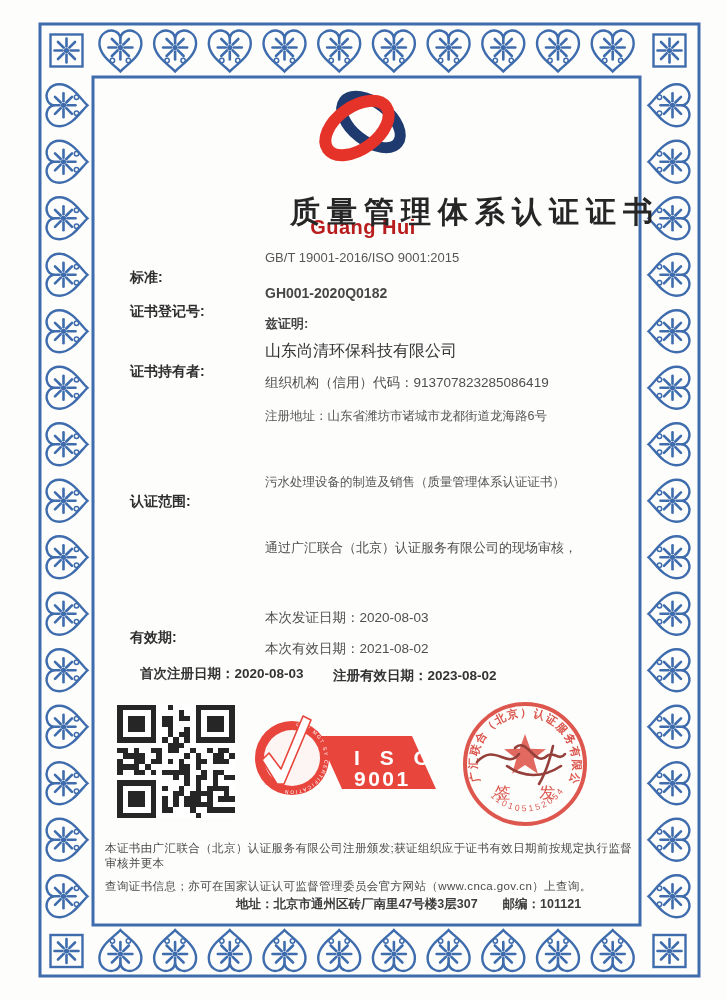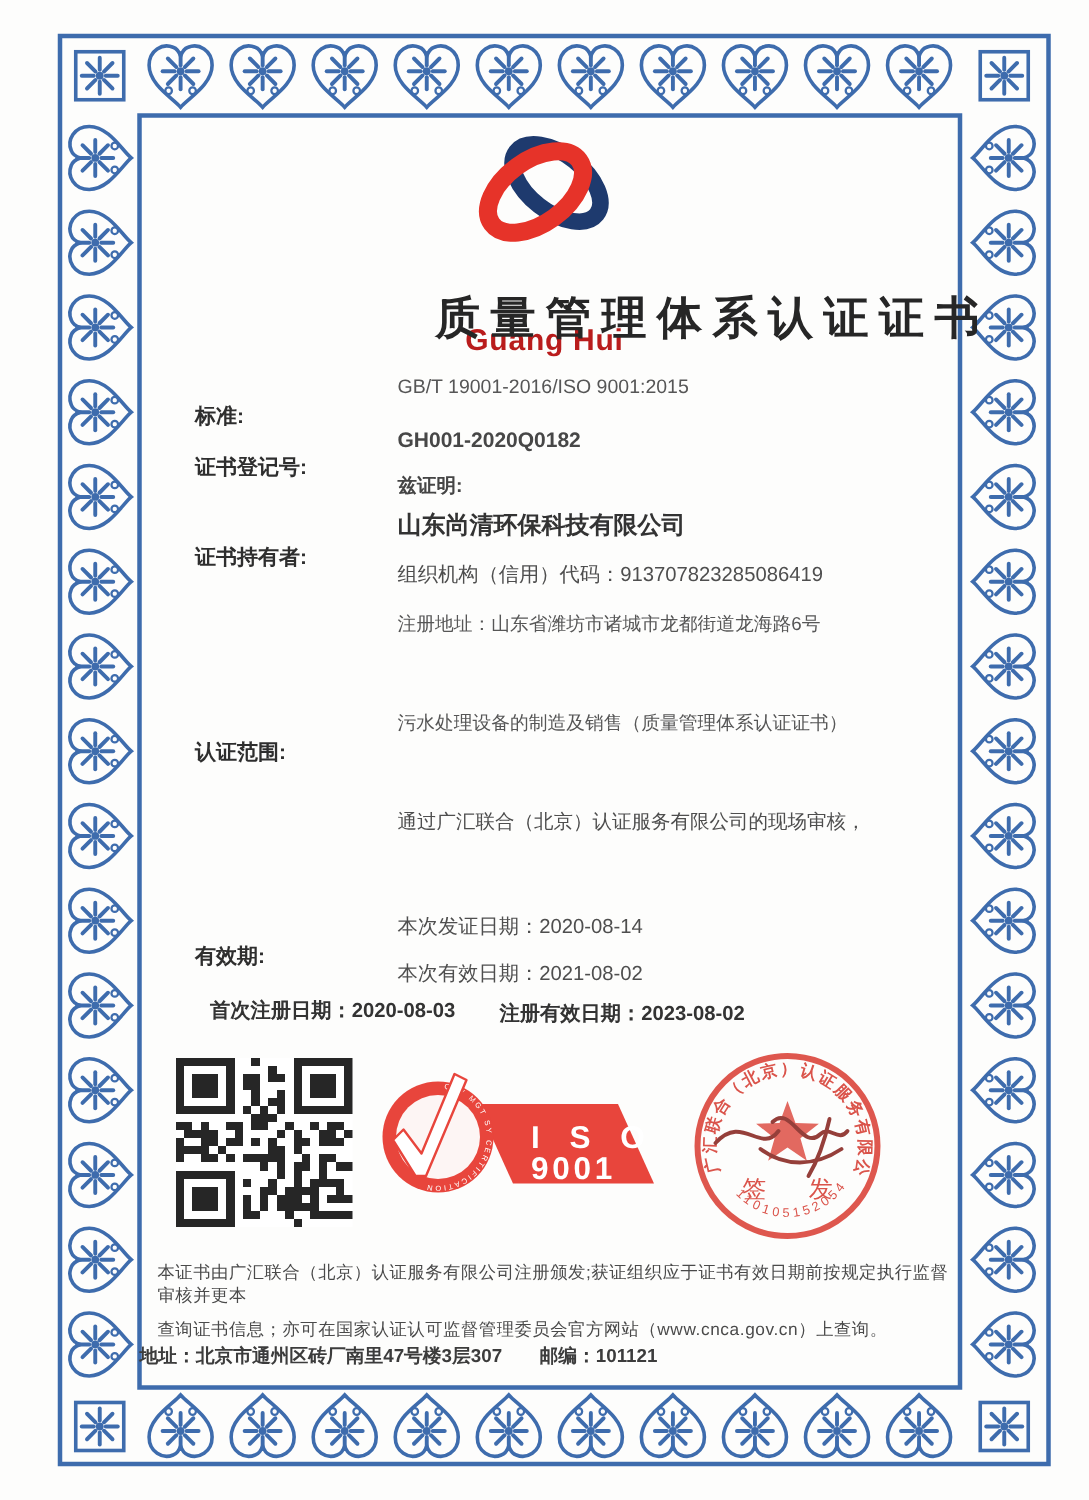--- a/index.html
+++ b/index.html
@@ -12,21 +12,21 @@
   .val{color:#565656;font-size:13px;}
   .title{
     position:absolute;left:95px;top:192px;width:565px;margin:0;text-align:right;
     font-size:30px;font-weight:bold;color:#262626;letter-spacing:7px;font-family:"Liberation Sans","DejaVu Sans",sans-serif;
   }
   .brand{
     position:absolute;left:293px;top:216px;width:140px;text-align:center;
     font-size:20px;font-weight:bold;color:#b91c1c;letter-spacing:.5px;
   }
   .footer-line{position:absolute;left:105px;width:528px;font-size:11.5px;color:#4a4a4a;letter-spacing:.4px;}
-  .addr{position:absolute;left:93px;top:896px;width:631px;text-align:left;font-size:12.5px;color:#3c3c3c;font-weight:600;}
+  .addr{position:absolute;left:93px;top:896px;width:631px;text-align:center;font-size:12.5px;color:#3c3c3c;font-weight:600;}
   svg{position:absolute;}
   svg text{font-family:"Liberation Sans","DejaVu Sans",sans-serif;}
 </style>
 </head>
 <body>
 
 <div class="page">
 
   <svg id="borderSvg" style="left:0;top:0" width="726" height="1000" viewBox="0 0 726 1000">
     <defs>
@@ -131,32 +131,32 @@
 
   <div class="abs lbl" style="left:130px;top:249px">标准:</div>
   <div class="abs val" style="left:265px;top:250px">GB/T 19001-2016/ISO 9001:2015</div>
 
   <div class="abs lbl" style="left:130px;top:283px">证书登记号:</div>
   <div class="abs val" style="left:265px;top:285px;font-weight:bold;color:#474747;font-size:14px">GH001-2020Q0182</div>
 
   <div class="abs val" style="left:265px;top:316px;font-weight:bold;color:#454545">兹证明:</div>
 
   <div class="abs lbl" style="left:130px;top:343px">证书持有者:</div>
-  <div class="abs val" style="left:265px;top:341px;font-size:16px;font-weight:bold;color:#333">山东尚清环保科技有限公司</div>
+  <div class="abs val" style="left:265px;top:341px;font-size:16px;font-weight:normal;color:#333">山东尚清环保科技有限公司</div>
 
   <div class="abs val" style="left:265px;top:375px;font-size:13.5px;color:#4e4e4e">组织机构（信用）代码：913707823285086419</div>
   <div class="abs val" style="left:265px;top:409px;font-size:12.5px">注册地址：山东省潍坊市诸城市龙都街道龙海路6号</div>
 
   <div class="abs lbl" style="left:130px;top:473px">认证范围:</div>
   <div class="abs val" style="left:265px;top:475px;font-size:12.5px">污水处理设备的制造及销售（质量管理体系认证证书）</div>
 
   <div class="abs val" style="left:265px;top:540px;color:#4e4e4e">通过广汇联合（北京）认证服务有限公司的现场审核，</div>
 
   <div class="abs lbl" style="left:130px;top:609px">有效期:</div>
-  <div class="abs val" style="left:265px;top:610px;font-size:13.5px;color:#4e4e4e">本次发证日期：2020-08-14</div>
+  <div class="abs val" style="left:265px;top:610px;font-size:13.5px;color:#4e4e4e">本次发证日期：2020-08-03</div>
   <div class="abs val" style="left:265px;top:641px;font-size:13.5px;color:#4e4e4e">本次有效日期：2021-08-02</div>
 
   <div class="abs" style="left:140px;top:666px;font-size:13.5px;font-weight:bold;color:#333">首次注册日期：2020-08-03</div>
   <div class="abs" style="left:333px;top:668px;font-size:13.5px;font-weight:bold;color:#333">注册有效日期：2023-08-02</div>
 
   <svg id="qr" style="left:117px;top:705px" width="118" height="113" viewBox="0 0 21 21" preserveAspectRatio="none" shape-rendering="crispEdges">
       <rect width="21" height="21" fill="#ffffff"></rect>
       <path d="M9 0h1v1h-1zM11 1h1v1h-1zM8 2h1v1h-1zM9 2h1v1h-1zM11 2h1v1h-1zM12 2h1v1h-1zM8 3h1v1h-1zM9 3h1v1h-1zM9 4h1v1h-1zM12 4h1v1h-1zM9 5h1v1h-1zM11 5h1v1h-1zM12 5h1v1h-1zM8 6h1v1h-1zM10 6h1v1h-1zM12 6h1v1h-1zM9 7h1v1h-1zM10 7h1v1h-1zM11 7h1v1h-1zM0 8h1v1h-1zM1 8h1v1h-1zM3 8h1v1h-1zM6 8h1v1h-1zM7 8h1v1h-1zM9 8h1v1h-1zM10 8h1v1h-1zM13 8h1v1h-1zM16 8h1v1h-1zM18 8h1v1h-1zM19 8h1v1h-1zM1 9h1v1h-1zM2 9h1v1h-1zM3 9h1v1h-1zM4 9h1v1h-1zM7 9h1v1h-1zM12 9h1v1h-1zM14 9h1v1h-1zM17 9h1v1h-1zM18 9h1v1h-1zM20 9h1v1h-1zM0 10h1v1h-1zM3 10h1v1h-1zM4 10h1v1h-1zM6 10h1v1h-1zM7 10h1v1h-1zM9 10h1v1h-1zM11 10h1v1h-1zM14 10h1v1h-1zM15 10h1v1h-1zM17 10h1v1h-1zM18 10h1v1h-1zM19 10h1v1h-1zM0 11h1v1h-1zM1 11h1v1h-1zM2 11h1v1h-1zM3 11h1v1h-1zM5 11h1v1h-1zM11 11h1v1h-1zM12 11h1v1h-1zM14 11h1v1h-1zM0 12h1v1h-1zM3 12h1v1h-1zM4 12h1v1h-1zM6 12h1v1h-1zM8 12h1v1h-1zM9 12h1v1h-1zM10 12h1v1h-1zM11 12h1v1h-1zM12 12h1v1h-1zM15 12h1v1h-1zM17 12h1v1h-1zM18 12h1v1h-1zM10 13h1v1h-1zM12 13h1v1h-1zM14 13h1v1h-1zM15 13h1v1h-1zM17 13h1v1h-1zM19 13h1v1h-1zM20 13h1v1h-1zM12 14h1v1h-1zM14 14h1v1h-1zM17 14h1v1h-1zM8 15h1v1h-1zM11 15h1v1h-1zM14 15h1v1h-1zM16 15h1v1h-1zM17 15h1v1h-1zM18 15h1v1h-1zM19 15h1v1h-1zM10 16h1v1h-1zM11 16h1v1h-1zM13 16h1v1h-1zM14 16h1v1h-1zM15 16h1v1h-1zM16 16h1v1h-1zM19 16h1v1h-1zM8 17h1v1h-1zM10 17h1v1h-1zM12 17h1v1h-1zM13 17h1v1h-1zM14 17h1v1h-1zM16 17h1v1h-1zM18 17h1v1h-1zM19 17h1v1h-1zM20 17h1v1h-1zM8 18h1v1h-1zM10 18h1v1h-1zM12 18h1v1h-1zM13 18h1v1h-1zM14 18h1v1h-1zM15 18h1v1h-1zM16 18h1v1h-1zM8 19h1v1h-1zM9 19h1v1h-1zM13 19h1v1h-1zM16 19h1v1h-1zM17 19h1v1h-1zM18 19h1v1h-1zM19 19h1v1h-1zM20 19h1v1h-1zM14 20h1v1h-1zM0 0h7v7h-7zM2 2h3v3h-3zM14 0h7v7h-7zM16 2h3v3h-3zM0 14h7v7h-7zM2 16h3v3h-3z" fill="#262626"></path>
       <path d="M1 1h5v5h-5zM15 1h5v5h-5zM1 15h5v5h-5z" fill="#ffffff"></path>
       <path d="M2 2h3v3h-3zM16 2h3v3h-3zM2 16h3v3h-3z" fill="#262626"></path>

